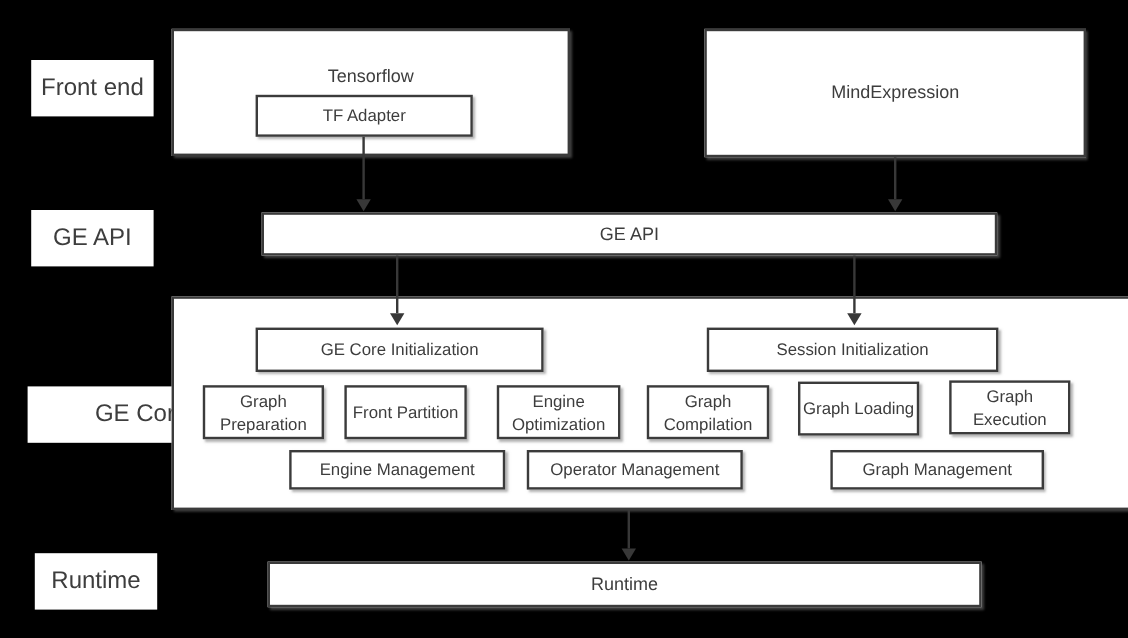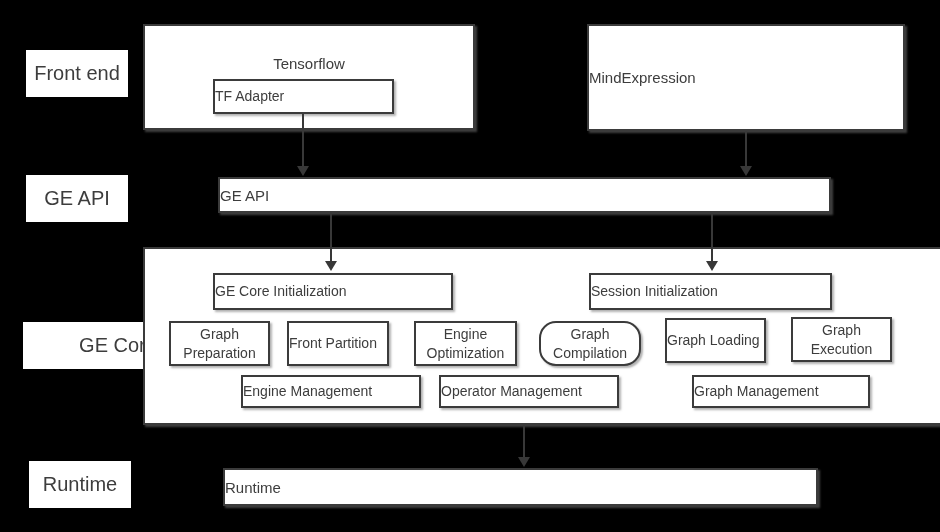--- a/index.html
+++ b/index.html
@@ -30,20 +30,21 @@
   }
   
   .box {
     position: absolute;
     background: #ffffff;
     border: 2px solid #3b3b3b;
     box-sizing: border-box;
     box-shadow: 2px 2px 2px rgba(115,115,115,0.55);
     display: flex;
     align-items: center;
+    justify-content: center;
     text-align: center;
     font-size: 14px;
     line-height: 19px;
   }
   .box.hdr { font-size: 15px; }
   .tf-outer { justify-content: flex-start; align-items: flex-start; }
   .tf-title {
     position: absolute;
     top: 28px;
     left: 0;
@@ -116,21 +117,21 @@
 
     <div class="box" style="left:24px;top:72px;width:101px;height:45px;">
       <span>Graph Preparation</span>
     </div>
     <div class="box" style="left:142px;top:72px;width:102px;height:45px;">
       <span>Front Partition</span>
     </div>
     <div class="box" style="left:269px;top:72px;width:103px;height:45px;">
       <span>Engine Optimization</span>
     </div>
-    <div class="box" style="left:394px;top:72px;width:102px;height:45px;border-radius:17px;">
+    <div class="box" style="left:394px;top:72px;width:102px;height:45px;">
       <span>Graph Compilation</span>
     </div>
     <div class="box" style="left:520px;top:69px;width:101px;height:45px;">
       <span>Graph Loading</span>
     </div>
     <div class="box" style="left:646px;top:68px;width:101px;height:45px;">
       <span>Graph Execution</span>
     </div>
 
     <div class="box" style="left:48px;top:126px;width:180px;height:33px;margin-left:48px;">

